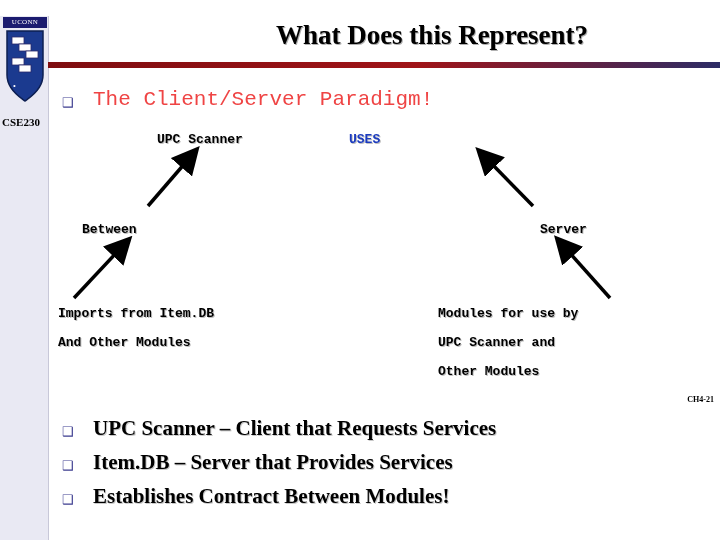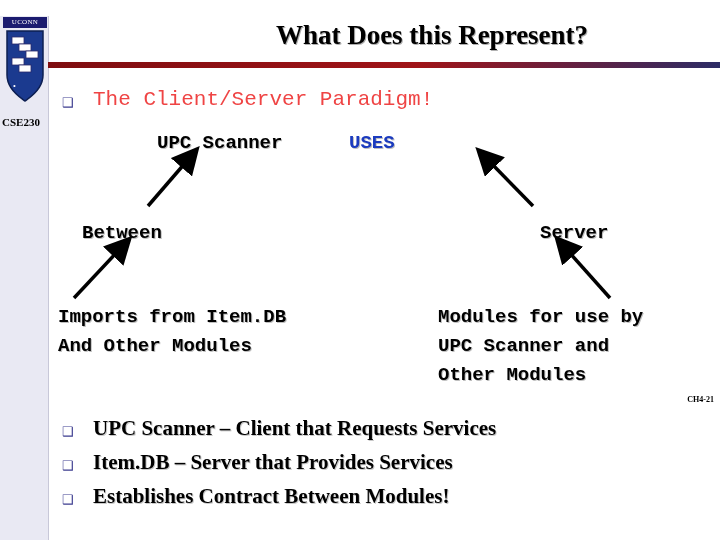--- a/index.html
+++ b/index.html
@@ -113,21 +113,21 @@
   .bullet-text {
     position: absolute;
     font-size: 21px;
     color: #ef4444;
     white-space: nowrap;
     font-family: Liberation Mono, monospace;
   }
   .mono {
     font-family: "Liberation Mono", monospace;
     font-weight: bold;
-    font-size: 19px;
+    font-size: 13px;
     color: #000000;
     white-space: nowrap;
     position: absolute;
     text-shadow: 1px 1px 0 #bfbfbf;
     text-align: center;
   }
   .mono.blue {
     color: #1b3bbf;
   }
   .sub-bullet-text {

